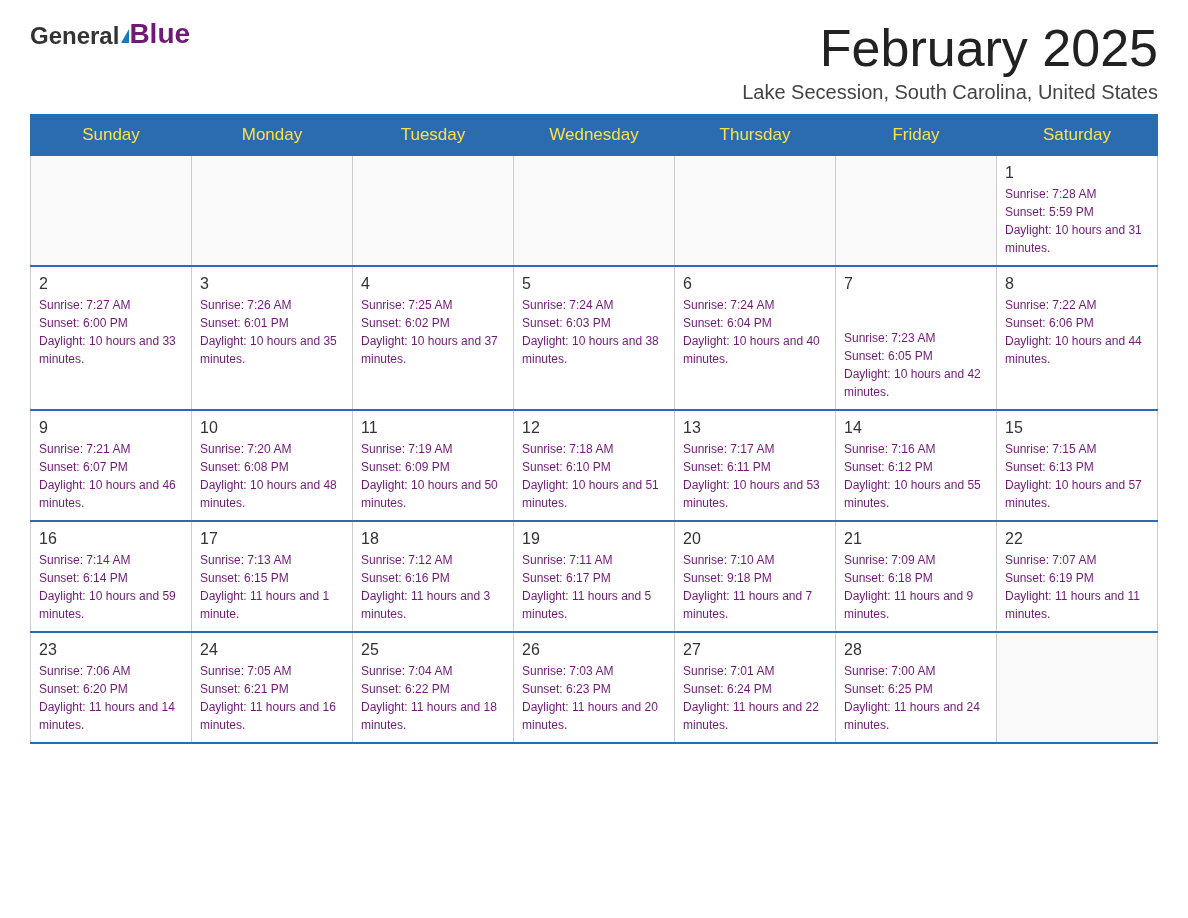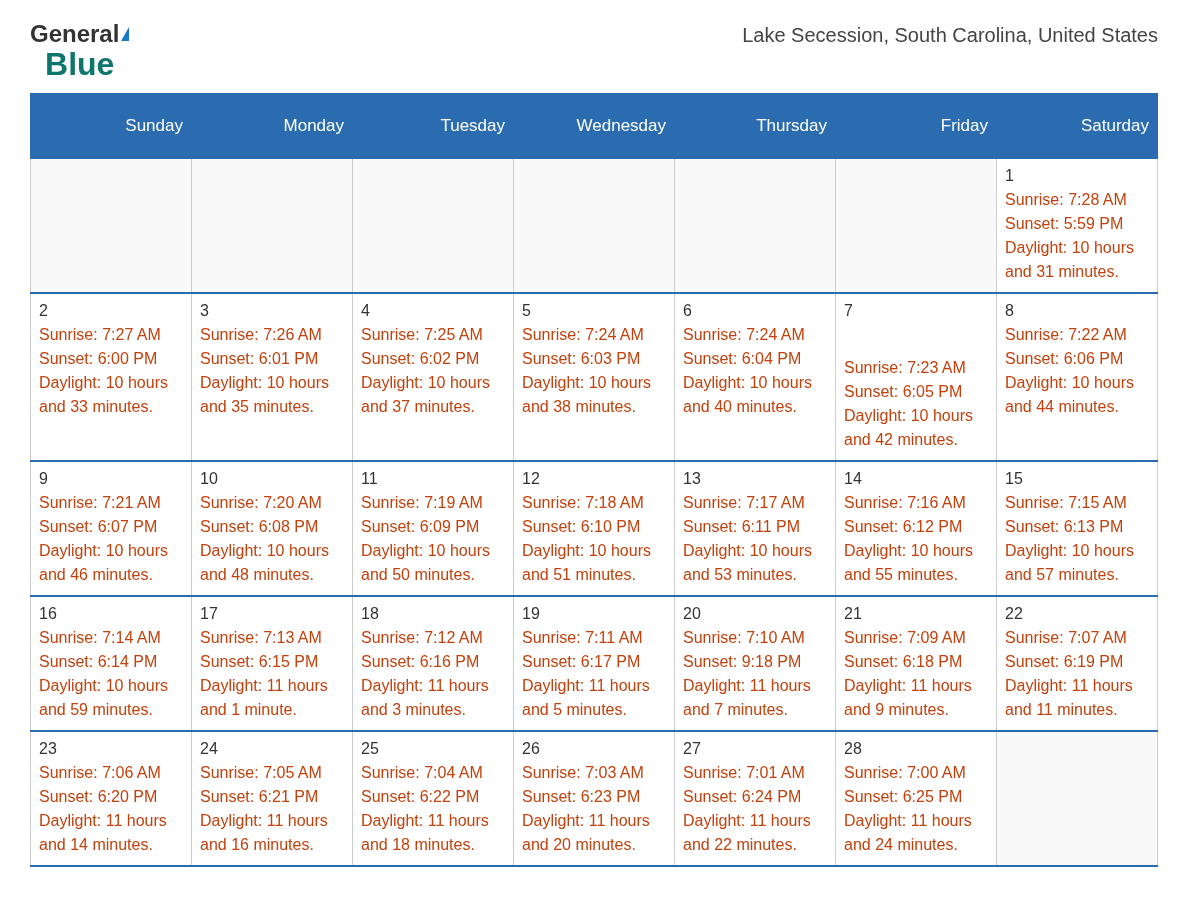--- a/index.html
+++ b/index.html
@@ -11,22 +11,21 @@
       padding: 20px 30px;
     }
     .header-area {
       display: flex;
       justify-content: space-between;
       align-items: flex-start;
       margin-bottom: 10px;
     }
     .logo {
       display: flex;
-      flex-direction: column;
-      align-items: center;
+      align-items: flex-end;
     }
     .logo-triangle {
       display: inline-block;
       width: 0;
       height: 0;
       border-left: 8px solid transparent;
       border-right: 0px solid transparent;
       border-bottom: 14px solid #1a7abf;
       margin-left: 2px;
       vertical-align: middle;
@@ -46,26 +45,26 @@
       margin-top: 4px;
       text-align: center;
     }
     .calendar {
       width: 100%;
       border-collapse: collapse;
       margin-top: 10px;
     }
     .calendar thead th {
       background-color: #2b6cb0;
-      color: #ffffff;
-      padding: 22px 8px;
+      color: #fde047;
+      padding: 10px 8px;
       font-size: 17px;
       font-weight: normal;
       border: 1px solid #2b6cb0;
-      text-align: right;
+      text-align: center;
     }
     .calendar tbody td {
       vertical-align: top;
       border: 1px solid #ccc;
       padding: 8px 8px;
       width: 14.28%;
       min-height: 110px;
       height: 110px;
       font-size: 13px;
       color: #333;
@@ -74,44 +73,45 @@
       border-bottom: 2px solid #2b6cb0;
     }
     .day-number {
       font-size: 16px;
       font-weight: normal;
       color: #333;
       display: block;
       margin-bottom: 3px;
     }
     .day-info {
-      font-size: 16px;
-      color: #c2410c;
+      font-size: 12px;
+      color: #701a75;
       line-height: 1.5;
     }
     .empty-cell {
       background: #f9f9f9;
     }
     .logo-row1 {
       display: flex;
       align-items: center;
     }
   </style>
 </head>
 <body>
 
 <div class="header-area">
   <div class="logo">
     <div class="logo-row1">
       <span style="font-size:24px;font-weight:bold;color:#333;">General</span>
       <span class="logo-triangle"></span>
     </div>
-    <span style="font-size:32px;font-weight:bold;color:#0f766e;margin-top:-2px;">Blue</span>
+    <span style="font-size:28px;font-weight:bold;color:#701a75;margin-top:-2px;">Blue</span>
   </div>
   <div class="title-area">
+    <div class="month-title">February 2025</div>
     <div class="location-title">Lake Secession, South Carolina, United States</div>
   </div>
 </div>
 
 <table class="calendar">
   <thead>
     <tr>
       <th>Sunday</th>
       <th>Monday</th>
       <th>Tuesday</th>

